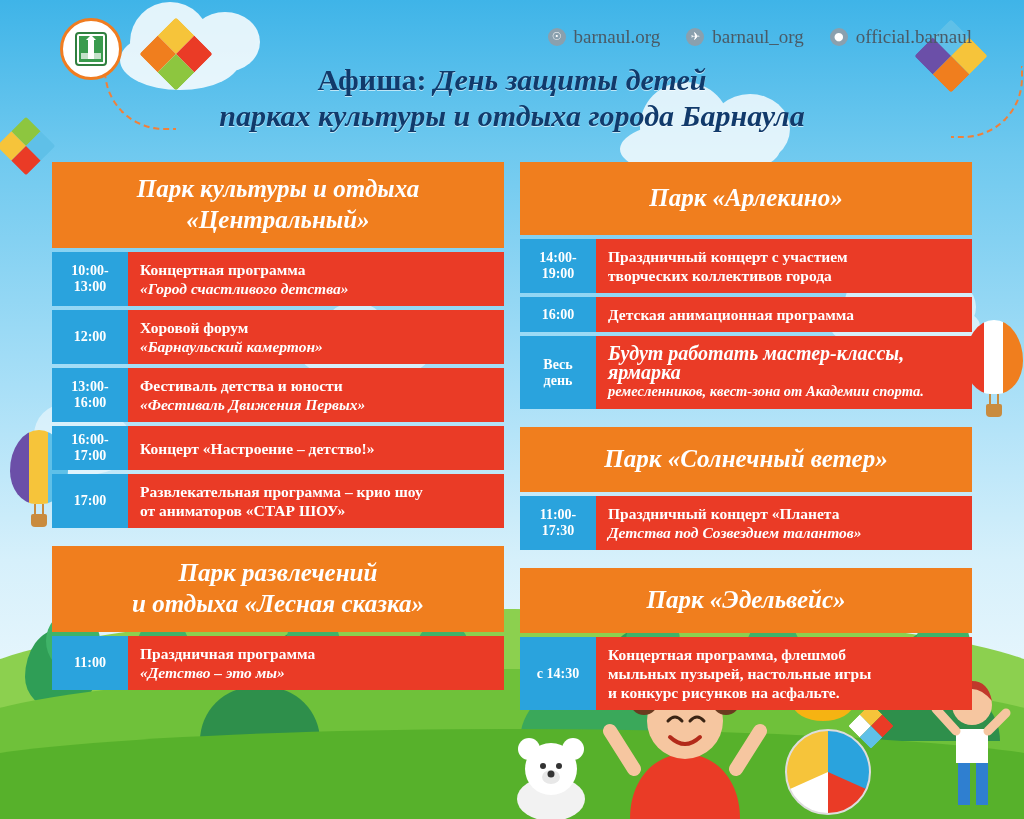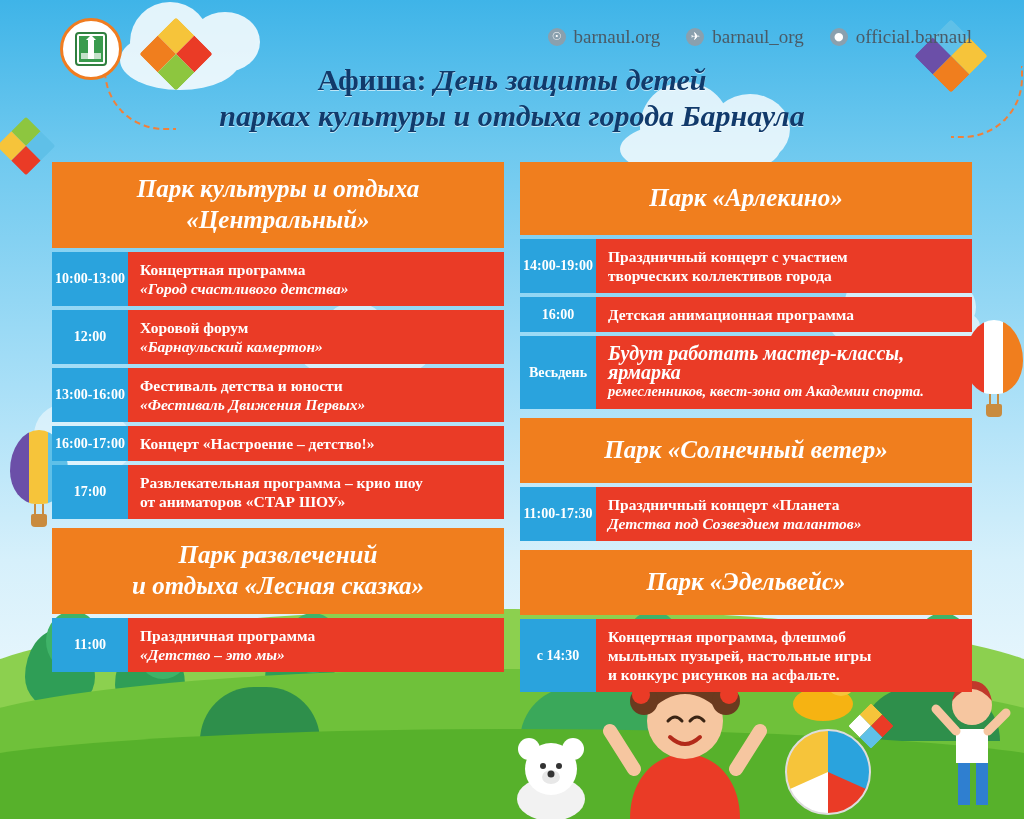--- a/index.html
+++ b/index.html
@@ -214,21 +214,21 @@
   .columns {
     position: absolute;
     top: 162px;
     left: 52px;
     width: 920px;
     display: flex;
     gap: 16px;
   }
   .col { width: 452px; }
 
-  .section { margin-bottom: 9px; }
+  .section { margin-bottom: 18px; }
 
   .sec-head {
     background: #f07e1e;
     color: #ffffff;
     text-align: center;
     font-style: italic;
     font-weight: bold;
     font-size: 25px;
     line-height: 31px;
     padding: 9px 10px 11px;
@@ -243,21 +243,21 @@
   }
   .row .time {
     width: 76px;
     flex: 0 0 76px;
     background: #2aa3dd;
     color: #ffffff;
     font-weight: bold;
     font-size: 14px;
     line-height: 16px;
     display: flex;
-    flex-direction: row;
+    flex-direction: column;
     align-items: center;
     justify-content: center;
     text-align: center;
     padding: 6px 2px;
     box-sizing: border-box;
   }
   .row .desc {
     flex: 1 1 auto;
     background: #ea3b26;
     color: #ffffff;

